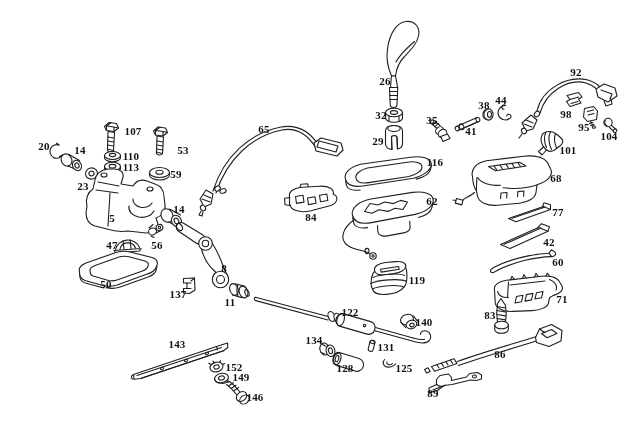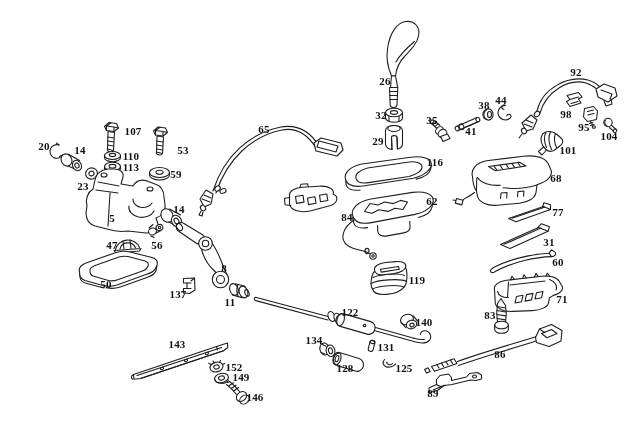--- a/index.html
+++ b/index.html
@@ -395,39 +395,39 @@
       <span class="part-label" style="left: 176px; top: 174px; color: rgb(17, 17, 17);">59</span>
       <span class="part-label" style="left: 112px; top: 218px; color: rgb(17, 17, 17);">5</span>
       <span class="part-label" style="left: 179px; top: 209px; color: rgb(17, 17, 17);">14</span>
       <span class="part-label" style="left: 112px; top: 245px; color: rgb(17, 17, 17);">47</span>
       <span class="part-label" style="left: 157px; top: 245px; color: rgb(17, 17, 17);">56</span>
       <span class="part-label" style="left: 106px; top: 284px; color: rgb(17, 17, 17);">50</span>
       <span class="part-label" style="left: 224px; top: 268px; color: rgb(17, 17, 17);">8</span>
       <span class="part-label" style="left: 178px; top: 294px; color: rgb(17, 17, 17);">137</span>
       <span class="part-label" style="left: 230px; top: 302px; color: rgb(17, 17, 17);">11</span>
       <span class="part-label" style="left: 264px; top: 129px; color: rgb(17, 17, 17);">65</span>
-      <span class="part-label" style="left: 311px; top: 217px; color: rgb(17, 17, 17); margin-left: 36px;">84</span>
+      <span class="part-label" style="left: 311px; top: 217px; color: rgb(17, 17, 17);">84</span>
       <span class="part-label" style="left: 385px; top: 81px; color: rgb(17, 17, 17);">26</span>
       <span class="part-label" style="left: 381px; top: 115px; color: rgb(17, 17, 17);">32</span>
       <span class="part-label" style="left: 378px; top: 141px; color: rgb(17, 17, 17);">29</span>
       <span class="part-label" style="left: 432px; top: 120px; color: rgb(17, 17, 17);">35</span>
       <span class="part-label" style="left: 471px; top: 131px; color: rgb(17, 17, 17);">41</span>
       <span class="part-label" style="left: 484px; top: 105px; color: rgb(17, 17, 17);">38</span>
       <span class="part-label" style="left: 501px; top: 100px; color: rgb(17, 17, 17);">44</span>
       <span class="part-label" style="left: 435px; top: 162px; color: rgb(17, 17, 17);">116</span>
       <span class="part-label" style="left: 432px; top: 201px; color: rgb(17, 17, 17);">62</span>
       <span class="part-label" style="left: 417px; top: 280px; color: rgb(17, 17, 17);">119</span>
       <span class="part-label" style="left: 576px; top: 72px; color: rgb(17, 17, 17);">92</span>
       <span class="part-label" style="left: 566px; top: 114px; color: rgb(17, 17, 17);">98</span>
       <span class="part-label" style="left: 584px; top: 127px; color: rgb(17, 17, 17);">95</span>
       <span class="part-label" style="left: 609px; top: 136px; color: rgb(17, 17, 17);">104</span>
       <span class="part-label" style="left: 568px; top: 150px; color: rgb(17, 17, 17);">101</span>
       <span class="part-label" style="left: 556px; top: 178px; color: rgb(17, 17, 17);">68</span>
       <span class="part-label" style="left: 558px; top: 212px; color: rgb(17, 17, 17);">77</span>
-      <span class="part-label" style="left: 549px; top: 242px; color: rgb(17, 17, 17);">31</span>
+      <span class="part-label" style="left: 549px; top: 242px; color: rgb(17, 17, 17);">42</span>
       <span class="part-label" style="left: 558px; top: 262px; color: rgb(17, 17, 17);">60</span>
       <span class="part-label" style="left: 562px; top: 299px; color: rgb(17, 17, 17);">71</span>
       <span class="part-label" style="left: 490px; top: 315px; color: rgb(17, 17, 17);">83</span>
       <span class="part-label" style="left: 350px; top: 312px; color: rgb(17, 17, 17);">122</span>
       <span class="part-label" style="left: 424px; top: 322px; color: rgb(17, 17, 17);">140</span>
       <span class="part-label" style="left: 314px; top: 340px; color: rgb(17, 17, 17);">134</span>
       <span class="part-label" style="left: 386px; top: 347px; color: rgb(17, 17, 17);">131</span>
       <span class="part-label" style="left: 345px; top: 368px; color: rgb(17, 17, 17);">128</span>
       <span class="part-label" style="left: 404px; top: 368px; color: rgb(17, 17, 17);">125</span>
       <span class="part-label" style="left: 500px; top: 354px; color: rgb(17, 17, 17);">86</span>

